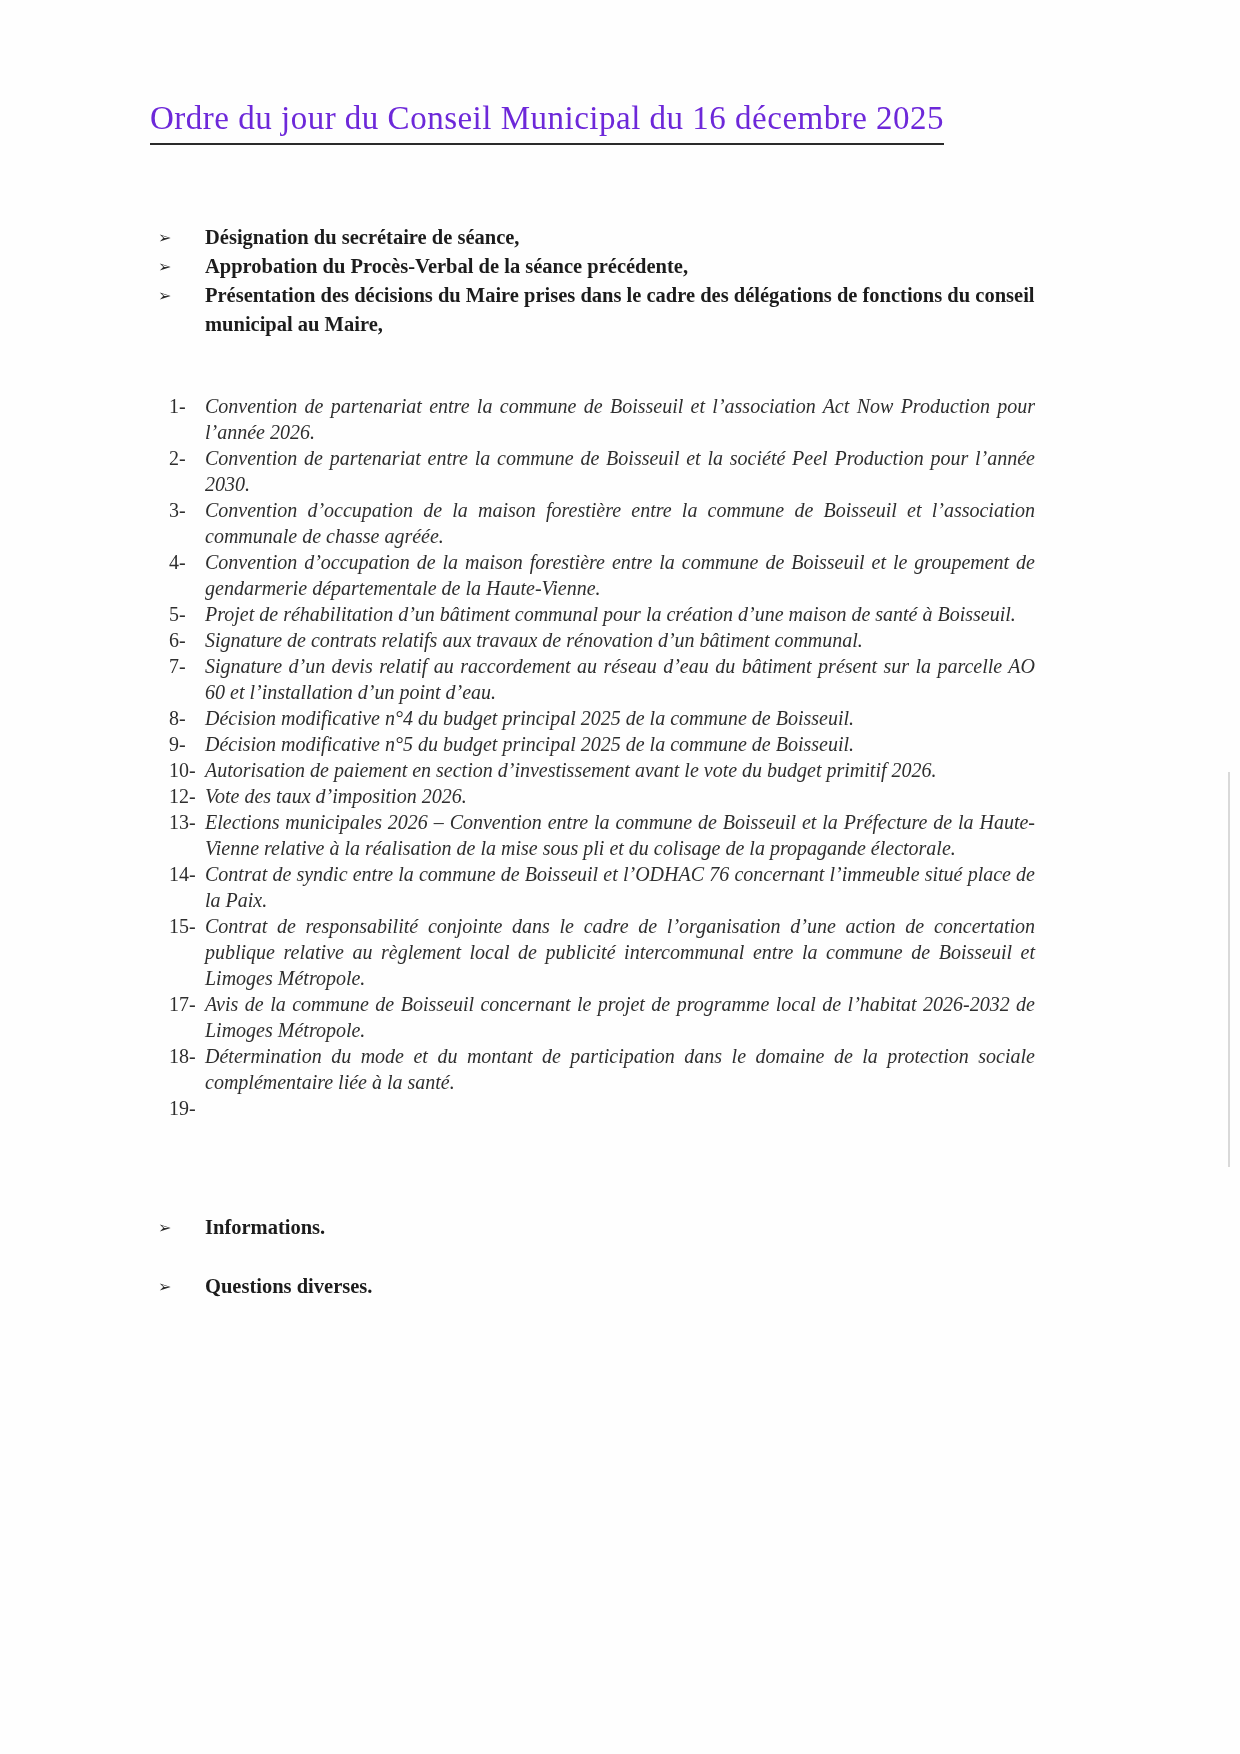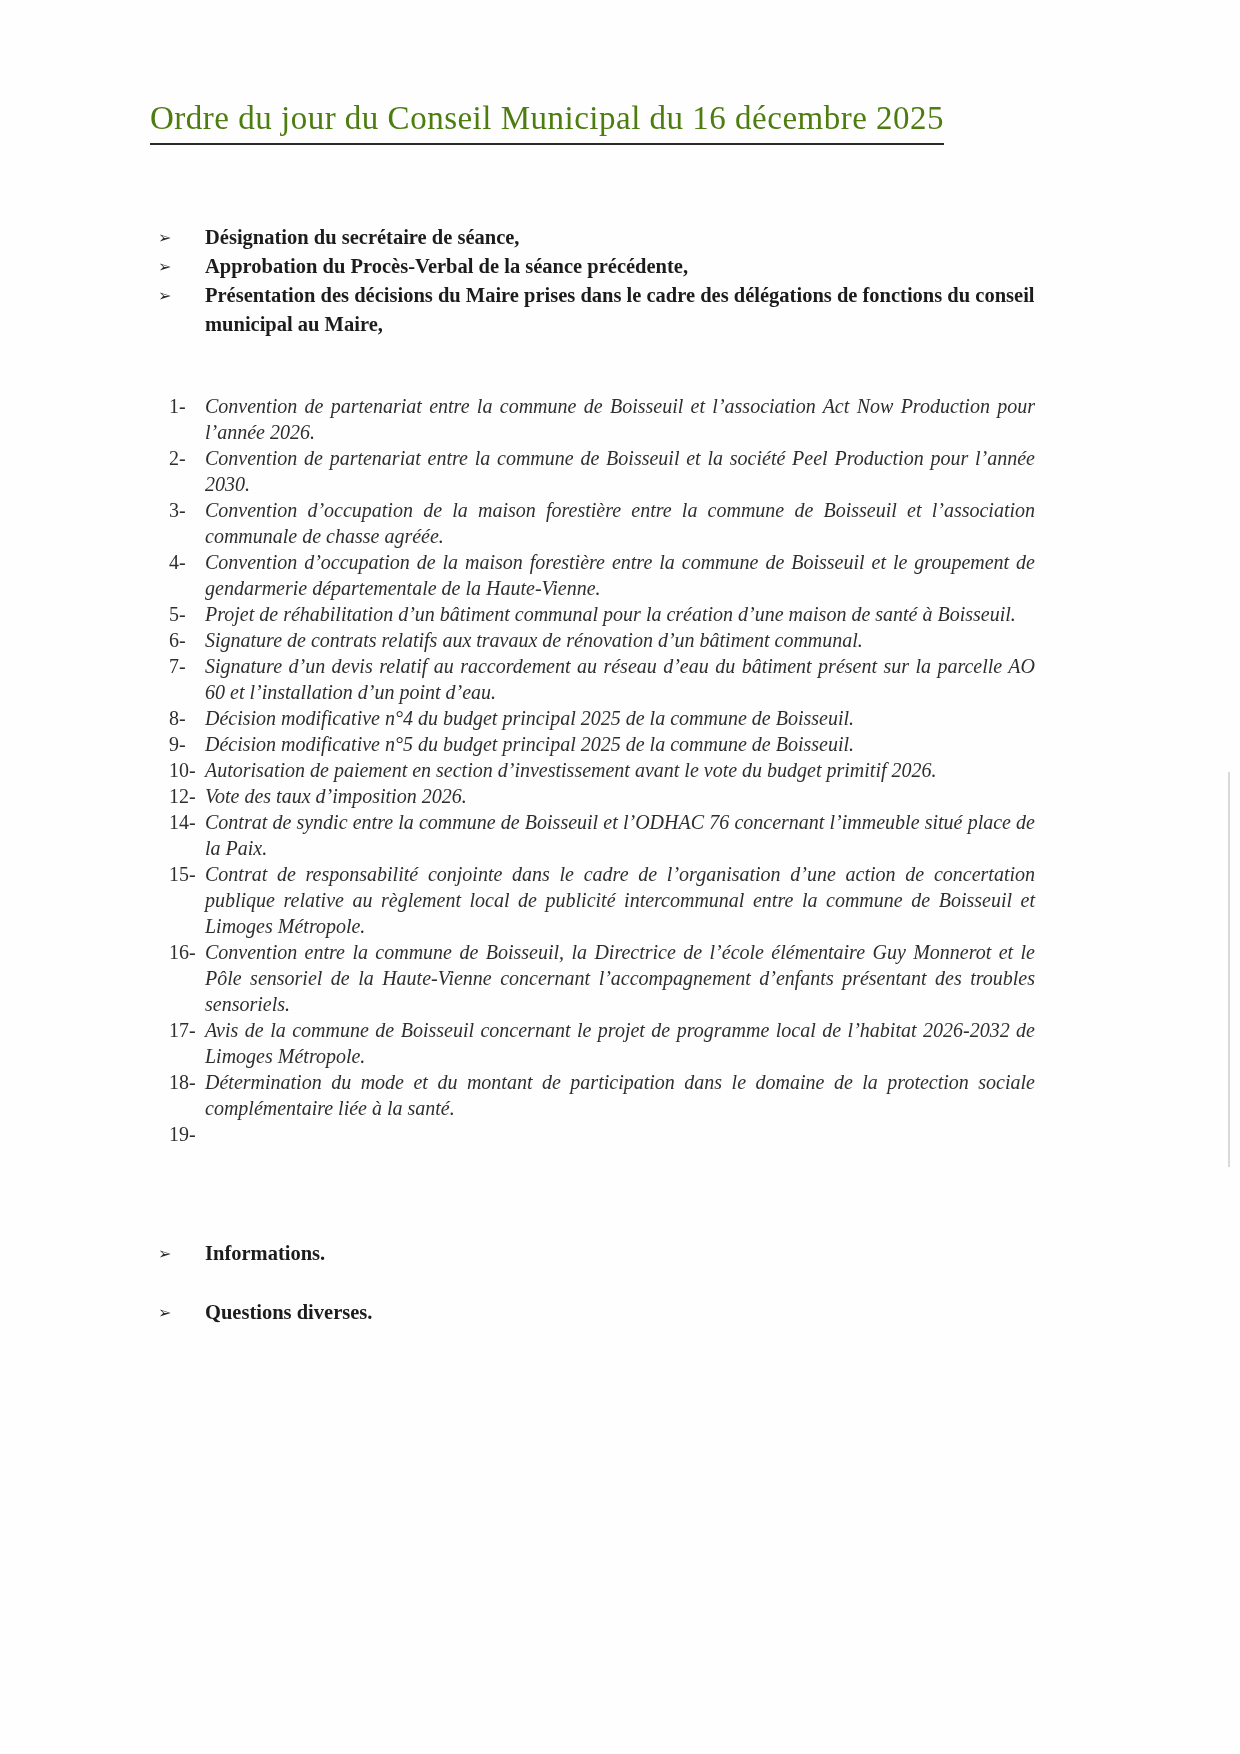--- a/index.html
+++ b/index.html
@@ -18,21 +18,21 @@
   }
   .title-wrap {
     padding: 97px 0 0 150px;
   }
   .doc-title {
     display: inline-block;
     margin: 0;
     font-size: 33px;
     font-weight: normal;
     line-height: 42px;
-    color: #4d7c0f;
+    color: #6d28d9;
     border-bottom: 2px solid #2a2a2a;
     padding-bottom: 4px;
     letter-spacing: 0.5px;
   }
   ul.bullets {
     list-style: none;
     margin: 0;
     padding: 0;
   }
   ul.bullets.top {
@@ -173,35 +173,35 @@
         <span class="agenda-num">10-</span>
         <span class="agenda-text">Autorisation de paiement en section d’investissement avant le vote du budget primitif 2026.</span>
       </li>
 
 
       <li class="agenda-item">
         <span class="agenda-num">12-</span>
         <span class="agenda-text">Vote des taux d’imposition 2026.</span>
       </li>
 
+      <li class="agenda-item">
+        <span class="agenda-num">13-</span>
+        <span class="agenda-text">Elections municipales 2026 – Convention entre la commune de Boisseuil et la Préfecture de la Haute-Vienne relative à la réalisation de la mise sous pli et du colisage de la propagande électorale.</span>
+      </li>
 
       <li class="agenda-item">
         <span class="agenda-num">14-</span>
         <span class="agenda-text">Contrat de syndic entre la commune de Boisseuil et l’ODHAC 76 concernant l’immeuble situé place de la Paix.</span>
       </li>
 
       <li class="agenda-item">
         <span class="agenda-num">15-</span>
         <span class="agenda-text">Contrat de responsabilité conjointe dans le cadre de l’organisation d’une action de concertation publique relative au règlement local de publicité intercommunal entre la commune de Boisseuil et Limoges Métropole.</span>
       </li>
 
-      <li class="agenda-item">
-        <span class="agenda-num">16-</span>
-        <span class="agenda-text">Convention entre la commune de Boisseuil, la Directrice de l’école élémentaire Guy Monnerot et le Pôle sensoriel de la Haute-Vienne concernant l’accompagnement d’enfants présentant des troubles sensoriels.</span>
-      </li>
 
       <li class="agenda-item">
         <span class="agenda-num">17-</span>
         <span class="agenda-text">Avis de la commune de Boisseuil concernant le projet de programme local de l’habitat 2026-2032 de Limoges Métropole.</span>
       </li>
 
       <li class="agenda-item">
         <span class="agenda-num">18-</span>
         <span class="agenda-text">Détermination du mode et du montant de participation dans le domaine de la protection sociale complémentaire liée à la santé.</span>
       </li>

